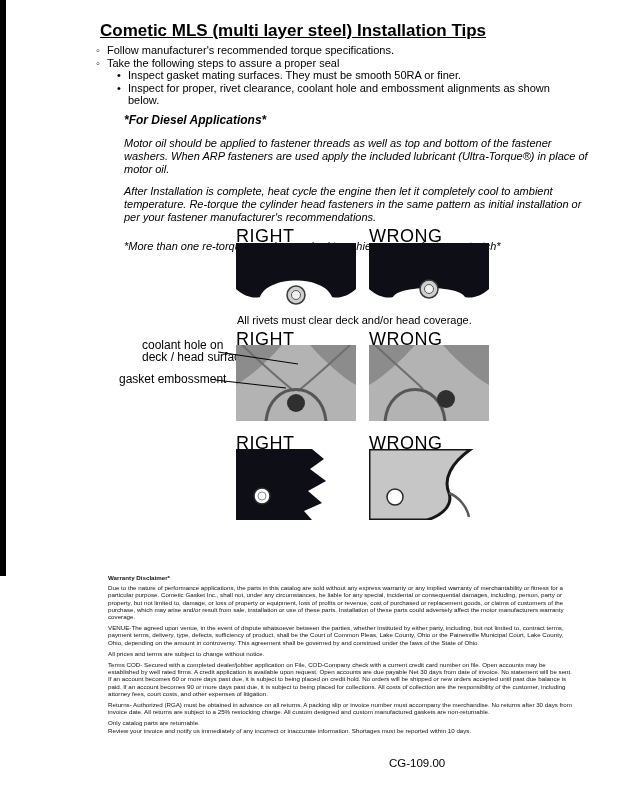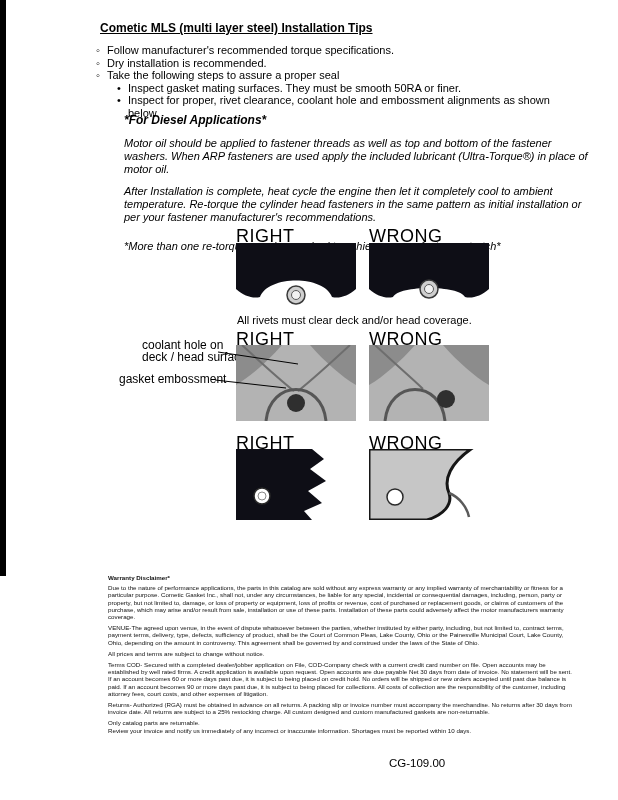--- a/index.html
+++ b/index.html
@@ -16,21 +16,21 @@
   .left-bar {
     position: absolute;
     left: 0; top: 0;
     width: 6px; height: 576px;
     background: #000;
   }
   .title {
     position: absolute;
     left: 100px; top: 21px;
     margin: 0;
-    font-size: 12px;
+    font-size: 17px;
     font-weight: bold;
     text-decoration: underline;
     white-space: nowrap;
   }
   .tips {
     position: absolute;
     left: 96px; top: 44px;
     width: 480px;
     font-size: 11px;
     line-height: 12.5px;
@@ -108,21 +108,20 @@
 <body>
 
 <div class="page">
 
   <div class="left-bar"></div>
 
   <h1 class="title">Cometic MLS (multi layer steel) Installation Tips</h1>
 
   <div class="tips">
     <div class="tip"><span>Follow manufacturer's recommended torque specifications.</span></div>
-    <div class="tip"><span>Dry installation is recommended.</span></div>
     <div class="tip"><span>Take the following steps to assure a proper seal</span></div>
     <div class="tip sub"><span>Inspect gasket mating surfaces.  They must be smooth 50RA or finer.</span></div>
     <div class="tip sub"><span>Inspect for proper, rivet clearance, coolant hole and embossment alignments as shown below.</span></div>
   </div>
 
   <div class="diesel">
     <div class="diesel-heading">*For Diesel Applications*</div>
     <p>Motor oil should be applied to fastener threads as well as top and bottom of the fastener washers. When ARP fasteners are used apply the included lubricant (Ultra-Torque®) in place of motor oil.</p>
     <p>After Installation is complete, heat cycle the engine then let it completely cool to ambient temperature. Re-torque the cylinder head fasteners in the same pattern as initial installation or per your fastener manufacturer's recommendations.</p>
     <p class="note">*More than one re-torque may be required to achieve proper fastener stretch*</p>

